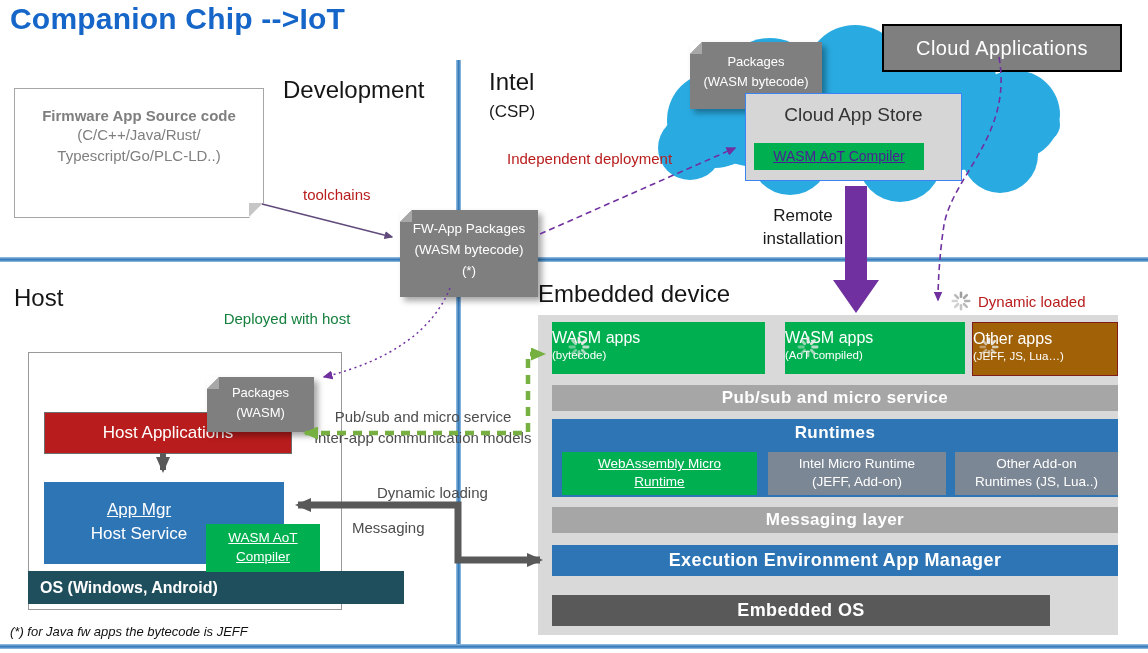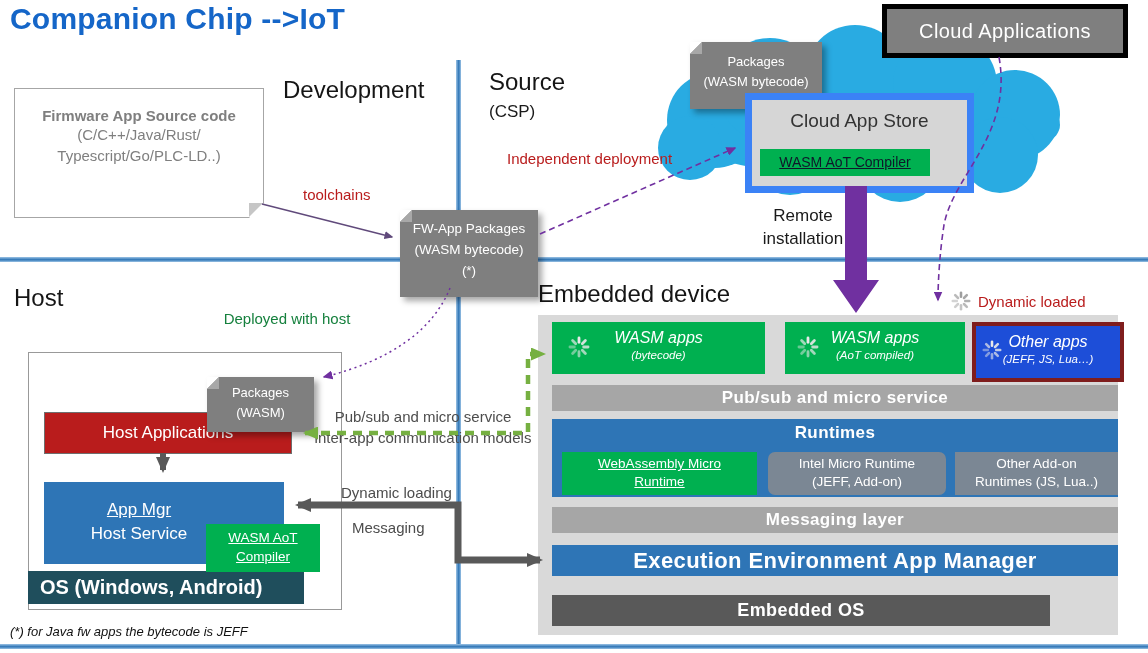--- a/index.html
+++ b/index.html
@@ -18,25 +18,25 @@
   .fold-br::before{content:"";position:absolute;bottom:-1px;right:-1px;border-bottom:15px solid #fff;border-left:15px solid transparent;}
   .fold-br::after{content:"";position:absolute;bottom:0;right:0;border-top:14px solid #C6C6C6;border-right:14px solid transparent;}
   .tag{background:#7F7F7F;color:#fff;text-align:center;box-shadow:4px 4px 6px rgba(0,0,0,.35);
        font-size:13px;line-height:1.55;}
   .fold-tl::before{content:"";position:absolute;top:0;left:0;border-top:12px solid #fff;border-right:12px solid transparent;}
   .fold-tl::after{content:"";position:absolute;top:0;left:0;border-bottom:12px solid #A8A8A8;border-left:12px solid transparent;}
   .bar{color:#fff;font-weight:bold;text-align:center;letter-spacing:.4px;}
   .graybar{background:#A6A6A6;}
   .bluebar{background:#2E75B6;}
   .darkbar{background:#595959;}
-  .appbox{text-align:center;color:#fff;font-style:italic;}
+  .appbox{text-align:left;color:#fff;}
   .appbox .t{font-size:16px;margin-top:7px;}
   .appbox .s{font-size:11.5px;margin-top:2px;}
   .green{background:#00B050;}
-  .grayish{background:#1d4ed8;border:4px solid #7f1d1d;}
+  .grayish{background:#a16207;border:1px solid #7f1d1d;}
   .rtbox{text-align:center;color:#fff;font-size:13.5px;line-height:18px;padding-top:3px;}
   .rt-gray{background:#7B8794;}
   .u{text-decoration:underline;}
   .spinner{color:#E9E9E9;}
   .spinner-gray{color:#9E9E9E;}
   svg.overlay{pointer-events:none;}
 </style>
 </head>
 <body>
 
@@ -69,51 +69,51 @@
     </g>
   </svg>
 
   <div class="abs hline" style="left:0;top:257;top:257px;width:1148px;"></div>
   <div class="abs hline" style="left:0;top:644px;width:1148px;"></div>
   <div class="abs vline" style="left:456px;top:60px;height:584px;"></div>
 
   <div class="abs section-label" style="left:283px;top:76px;">Development</div>
 
   <div class="abs title" style="left:10px;top:2px;">Companion Chip --&gt;IoT</div>
-  <div class="abs section-label" style="left:489px;top:68px;">Source</div>
+  <div class="abs section-label" style="left:489px;top:68px;">Intel</div>
   <div class="abs" style="left:489px;top:102px;font-size:17px;">(CSP)</div>
   <div class="abs section-label" style="left:14px;top:284px;">Host</div>
   <div class="abs section-label" style="left:538px;top:280px;">Embedded device</div>
 
   <div class="abs doc-box fold-br" style="left:14px;top:88px;width:248px;height:128px;">
     <div class="t">Firmware App Source code</div>
     <div class="s">(C/C++/Java/Rust/</div>
     <div class="s">Typescript/Go/PLC-LD..)</div>
   </div>
 
   <div class="abs small-label" style="left:303px;top:186px;">toolchains</div>
 
   <div class="abs tag fold-tl" style="left:400px;top:210px;width:138px;height:78px;padding-top:9px;font-size:13.5px;z-index:3;">
     <div>FW-App Packages</div>
     <div>(WASM bytecode)</div>
     <div>(*)</div>
   </div>
 
-  <div class="abs bar" style="left:882px;top:4px;width:236px;height:44px;background:#7F7F7F;border:5px solid #000000;font-weight:normal;font-size:20px;line-height:44px;">
+  <div class="abs bar" style="left:882px;top:24px;width:236px;height:44px;background:#7F7F7F;border:2px solid #000000;font-weight:normal;font-size:20px;line-height:44px;">
     <span>Cloud Applications</span>
   </div>
 
   <div class="abs tag fold-tl" style="left:690px;top:42px;width:132px;height:57px;padding-top:10px;">
     <div>Packages</div>
     <div>(WASM bytecode)</div>
   </div>
 
-  <div class="abs" style="left:745px;top:93px;width:215px;height:86px;background:#D6D6D6;border:7px solid #3b82f6;text-align:center;">
+  <div class="abs" style="left:745px;top:93px;width:215px;height:86px;background:#D6D6D6;border:1px solid #3b82f6;text-align:center;">
     <div style="font-size:19px;color:#333;margin-top:10px;">Cloud App Store</div>
-    <div class="abs green u" style="left:8px;top:49px;width:170px;height:27px;color:#0f172a;font-size:14px;line-height:27px;text-align:center;">
+    <div class="abs green u" style="left:8px;top:49px;width:170px;height:27px;color:#4c1d95;font-size:14px;line-height:27px;text-align:center;">
       <span>WASM AoT Compiler</span>
     </div>
   </div>
 
   <div class="abs small-label" style="left:507px;top:150px;">Independent deployment</div>
 
   <div class="abs" style="left:748px;top:204px;width:110px;text-align:center;font-size:17px;line-height:23px;">
     <div>Remote</div>
     <div>installation</div>
   </div>
@@ -150,35 +150,35 @@
     <div class="abs bar graybar" style="left:14px;top:70px;width:566px;height:26px;font-size:17px;line-height:26px;">
       <span>Pub/sub and micro service</span>
     </div>
 
     <div class="abs bluebar" style="left:14px;top:104px;width:566px;height:78px;">
       <div class="bar" style="font-size:17px;line-height:28px;">Runtimes</div>
       <div class="abs rtbox green u" style="left:10px;top:33px;width:195px;height:40px;">
         <div>WebAssembly Micro</div>
         <div>Runtime</div>
       </div>
-      <div class="abs rtbox rt-gray" style="left:216px;top:33px;width:178px;height:40px;border-radius:7px;">
+      <div class="abs rtbox rt-gray" style="left:216px;top:33px;width:178px;height:40px;">
         <div>Intel Micro Runtime</div>
         <div>(JEFF, Add-on)</div>
       </div>
       <div class="abs rtbox rt-gray" style="left:403px;top:33px;width:163px;height:40px;">
         <div>Other Add-on</div>
         <div>Runtimes (JS, Lua..)</div>
       </div>
     </div>
 
     <div class="abs bar graybar" style="left:14px;top:192px;width:566px;height:26px;font-size:17px;line-height:26px;">
       <span>Messaging layer</span>
     </div>
 
-    <div class="abs bar bluebar" style="left:14px;top:230px;width:566px;height:31px;font-size:22px;line-height:31px;">
+    <div class="abs bar bluebar" style="left:14px;top:230px;width:566px;height:31px;font-size:18px;line-height:31px;">
       <span>Execution Environment App Manager</span>
     </div>
 
     <div class="abs bar darkbar" style="left:14px;top:280px;width:498px;height:31px;font-size:18px;line-height:31px;">
       <span>Embedded OS</span>
     </div>
   </div>
 
   <div class="abs" style="left:212px;top:308px;width:150px;text-align:center;font-size:15px;line-height:21px;color:#15803d;">
     <div>Deployed with host</div>
@@ -200,29 +200,29 @@
       <div class="u">App Mgr</div>
       <div>Host Service</div>
     </div>
   </div>
 
   <div class="abs green u" style="left:206px;top:524px;width:114px;height:44px;color:#fff;font-size:13.5px;line-height:19px;text-align:center;padding-top:4px;z-index:2;">
     <div>WASM AoT</div>
     <div>Compiler</div>
   </div>
 
-  <div class="abs" style="left:28px;top:571px;width:276px;height:33px;background:#1F4E5C;color:#fff;font-weight:bold;font-size:20px;line-height:33px;padding-left:12px;box-sizing:border-box;">
+  <div class="abs" style="left:28px;top:571px;width:376px;height:33px;background:#1F4E5C;color:#fff;font-weight:bold;font-size:16px;line-height:33px;padding-left:12px;box-sizing:border-box;">
     <span>OS (Windows, Android)</span>
   </div>
 
   <div class="abs gray-label" style="left:302px;top:406px;width:242px;text-align:center;line-height:21px;">
     <div>Pub/sub and micro service</div>
     <div>inter-app communication models</div>
   </div>
-  <div class="abs gray-label" style="left:341px;top:484px;">Dynamic loading</div>
+  <div class="abs gray-label" style="left:341px;top:484px;padding-left:36px;">Dynamic loading</div>
   <div class="abs gray-label" style="left:352px;top:519px;">Messaging</div>
 
   <div class="abs" style="left:10px;top:624px;font-size:13px;font-style:italic;color:#111;">(*) for Java fw apps the bytecode is JEFF</div>
 
   <svg class="abs overlay" style="left:0;top:0;z-index:5;" width="1148" height="653" viewBox="0 0 1148 653">
     <defs>
       <marker id="mk-purple" markerUnits="userSpaceOnUse" markerWidth="10" markerHeight="9" refX="8.5" refY="4.5" orient="auto-start-reverse">
         <path d="M0,0 L10,4.5 L0,9 z" fill="#7030A0"></path>
       </marker>
       <marker id="mk-thin" markerUnits="userSpaceOnUse" markerWidth="9" markerHeight="8" refX="7.5" refY="4" orient="auto-start-reverse">

